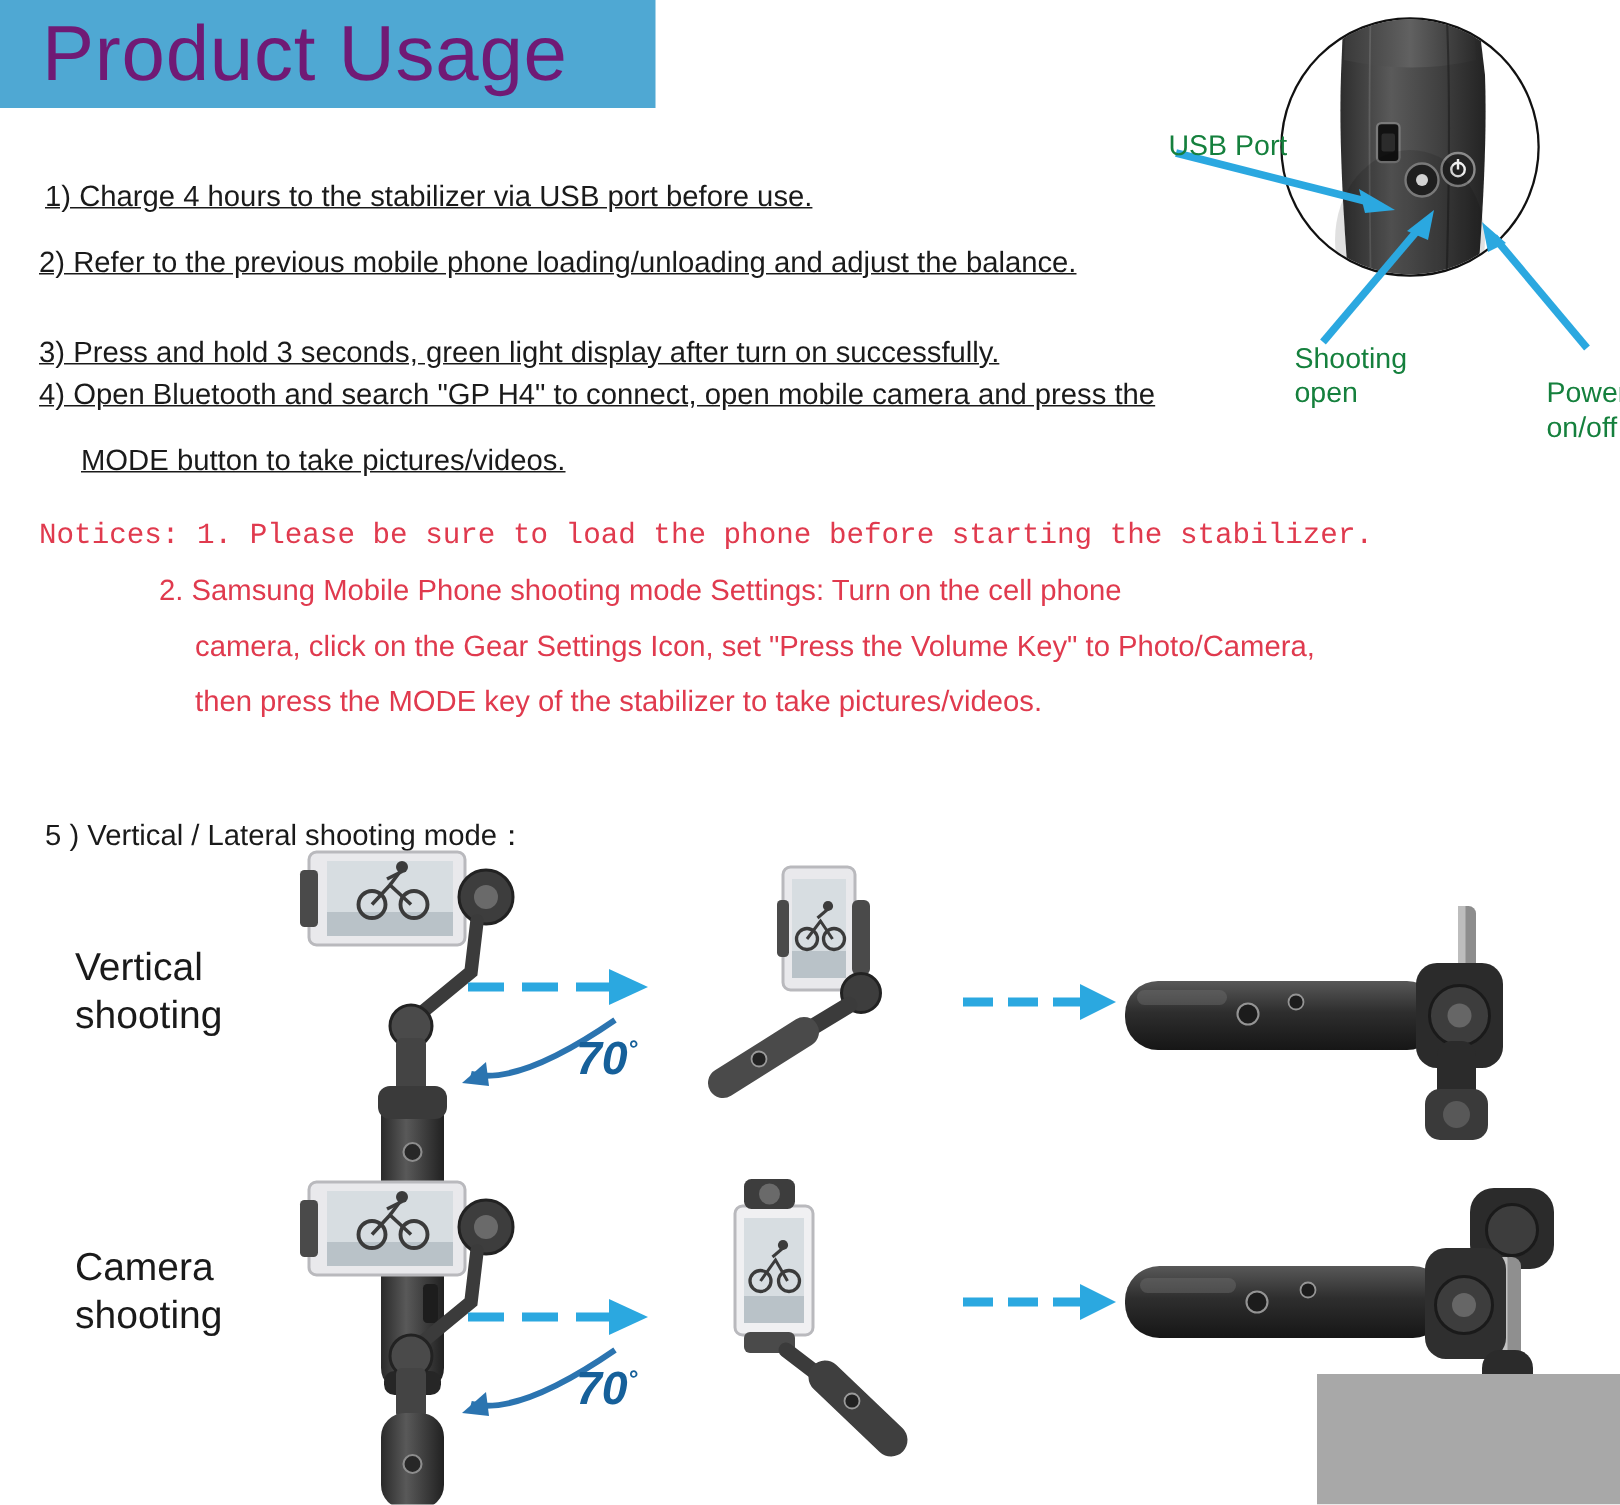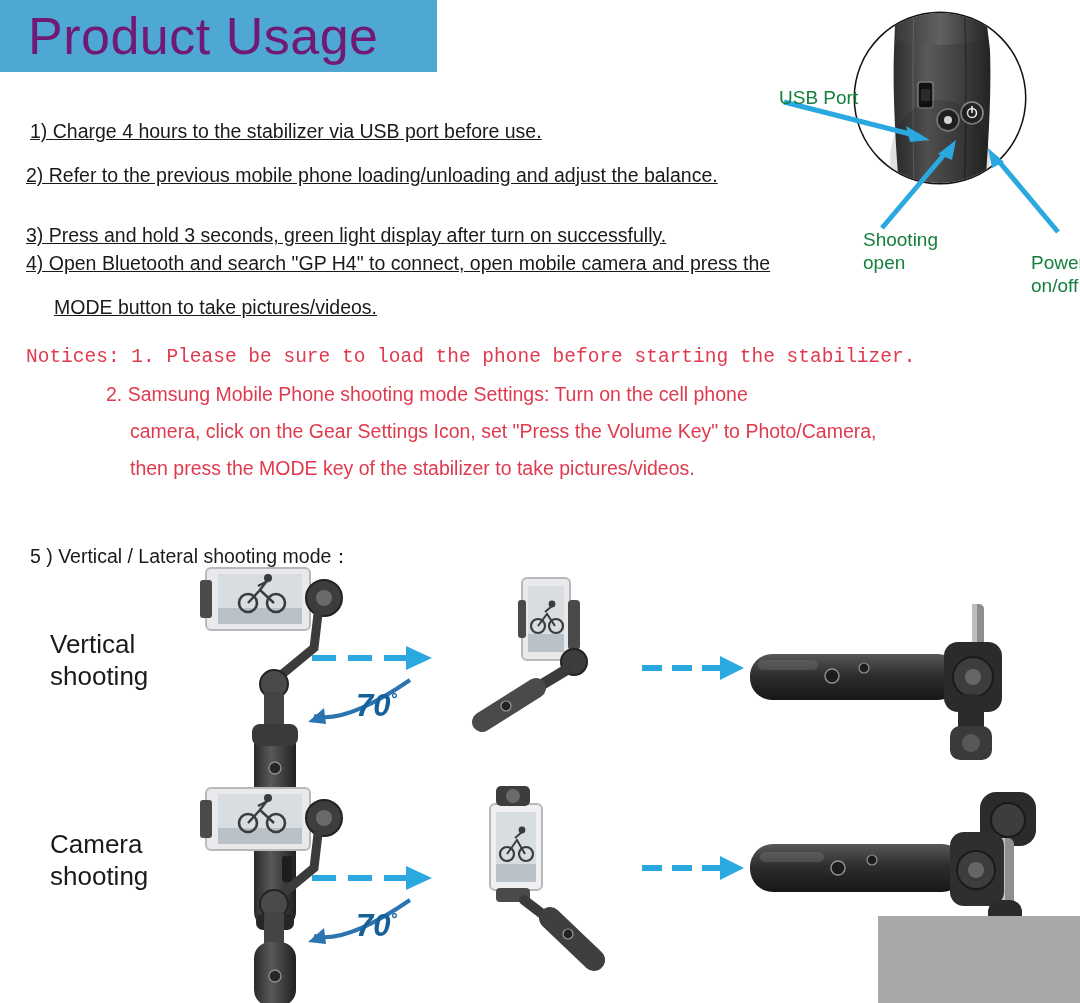--- a/index.html
+++ b/index.html
@@ -98,20 +98,21 @@
   #label-vertical { left: 50px; top: 628px; }
   #label-lantern  { left: 50px; top: 828px; }
 
   
   .angle {
     position: absolute;
     font-size: 31px;
     font-weight: bold;
     font-style: italic;
     color: #16609a;
+    margin-left: 28px;
   }
   .angle .deg { font-size: 16px; vertical-align: super; }
   #angle-1 { left: 356px; top: 688px; }
   #angle-2 { left: 356px; top: 908px; }
 
   
   .art { position: absolute; }
 
   
   #grey-block {

